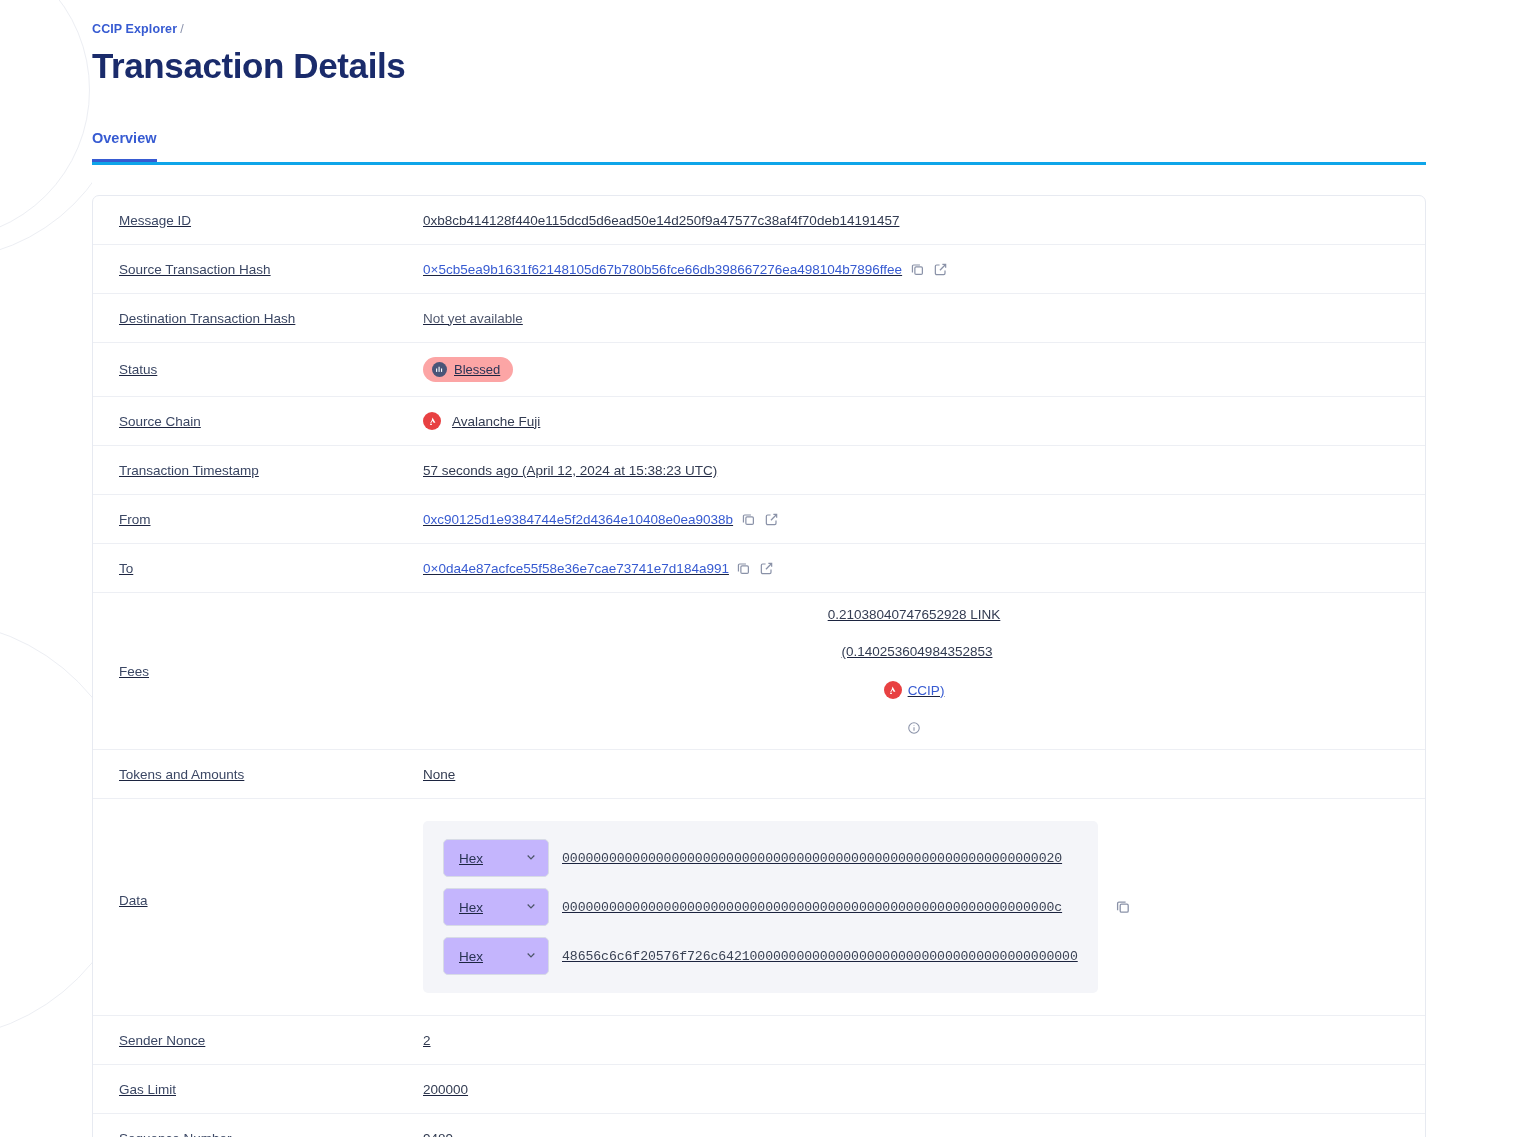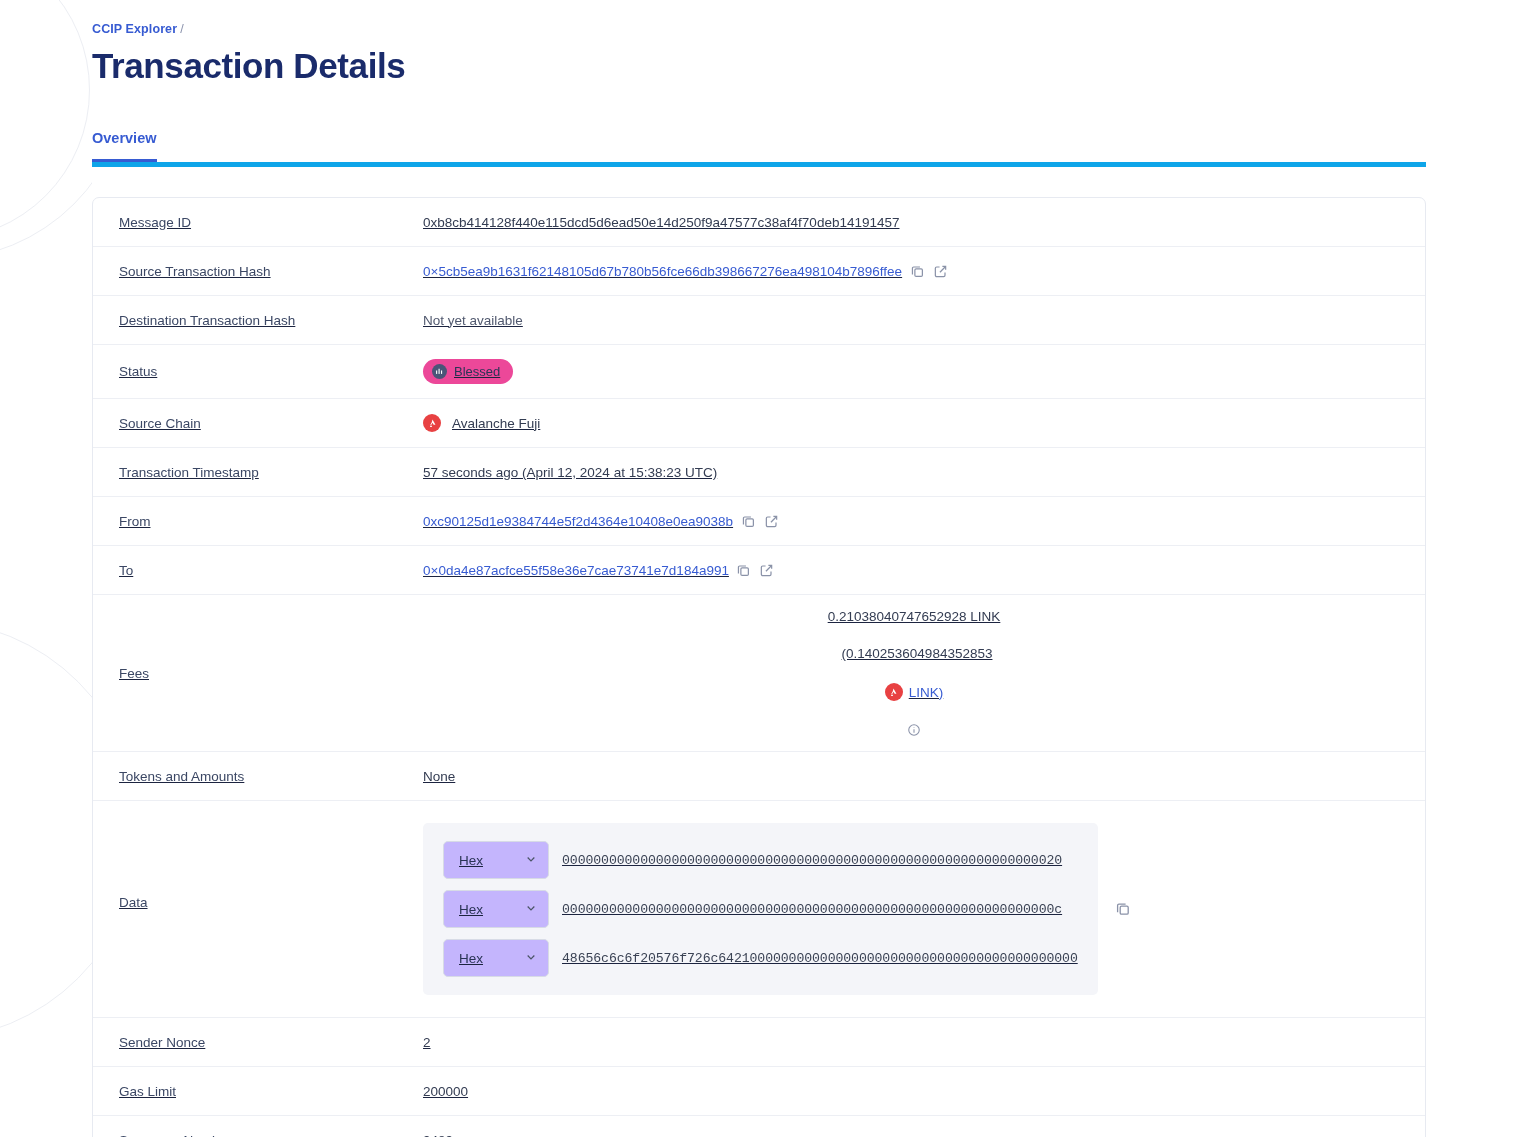--- a/index.html
+++ b/index.html
@@ -35,21 +35,21 @@
     margin-left: 3px;
   }
   .page-title {
     font-size: 35px;
     font-weight: 700;
     color: #1a2b6b;
     letter-spacing: -0.4px;
     margin: 0 0 44px 0;
   }
   .tabs {
-    border-bottom: 5px solid #0ea5e9;
+    border-bottom: 3px solid #0ea5e9;
     display: flex;
     margin-bottom: 0;
   }
   .tab {
     font-size: 14.5px;
     font-weight: 700;
     color: #375bd2;
     padding: 0 0 13px 0;
     margin-right: 30px;
     border-bottom: 3px solid #375bd2;
@@ -100,21 +100,21 @@
     cursor: pointer;
     color: #8a92a8;
     width: 16px;
     height: 16px;
   }
   .icon-btn svg { display: block; }
   .badge {
     display: inline-flex;
     align-items: center;
     gap: 7px;
-    background: #ec4899;
+    background: #fca5a5;
     border-radius: 14px;
     padding: 5px 13px 5px 9px;
     font-size: 13px;
     color: #2a3456;
     font-weight: 400;
   }
   .badge .dot-icon {
     width: 15px; height: 15px;
     border-radius: 50%;
     background: #4a5578;
@@ -358,21 +358,21 @@
         <div class="label">Fees</div>
         <div class="value">
           <span>0.21038040747652928 LINK</span>
           <span class="fees-sub" style="margin-left:6px;">(0.140253604984352853</span>
           <span class="wavax">
             <span class="avax-icon">
               <svg viewBox="0 0 16 16" width="13" height="13">
                   <path d="M8 3.2l3.6 6.3h-2.2L8 7.1 6.2 10h-1.1l2-3.5L8 3.2zM5.6 10.9h2.1l-.8 1.4H4.8l.8-1.4z" fill="#fff"></path>
                 </svg>
             </span>
-            <a class="link">LINK)</a>
+            <a class="link">CCIP)</a>
           </span>
           <span class="icon-btn info-icon">
             <svg viewBox="0 0 16 16" width="14" height="14" fill="none" stroke="currentColor" stroke-width="1.2">
                 <circle cx="8" cy="8" r="6"></circle>
                 <path d="M8 7.2v4M8 5.1v.6"></path>
               </svg>
           </span>
         </div>
       </div>
 

